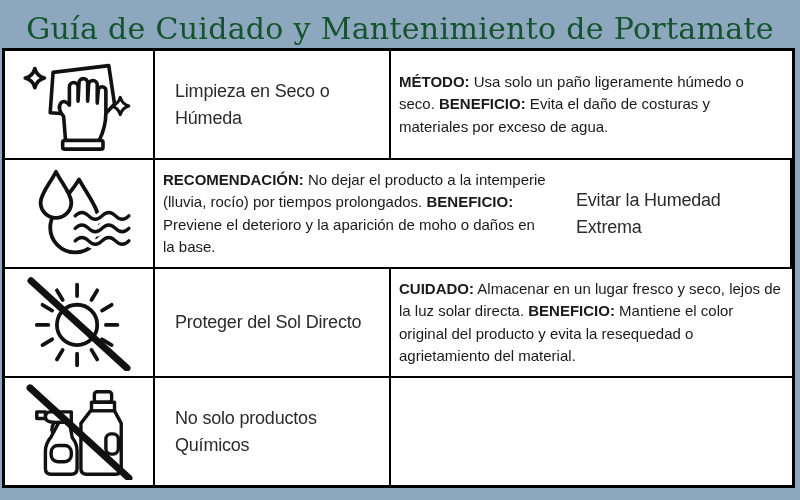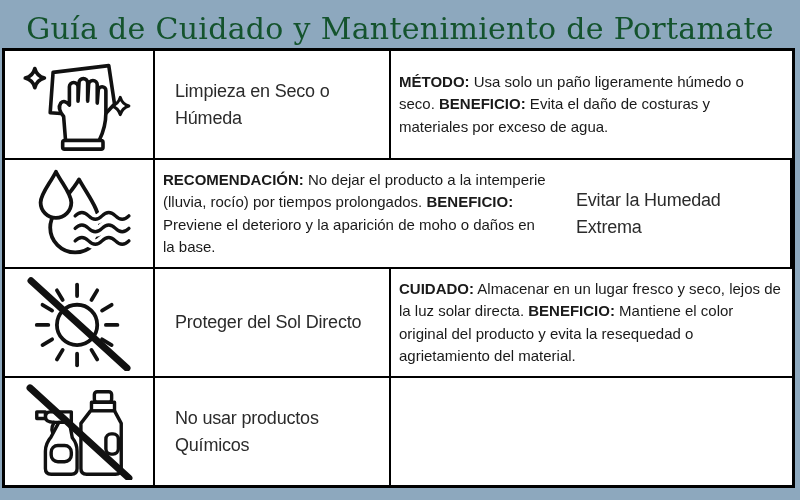--- a/index.html
+++ b/index.html
@@ -140,17 +140,17 @@
         <rect x="88" y="52" width="13" height="21" rx="5.5" fill="#ffffff"></rect>
         <path d="M30 29 L52 29 L52 40 L34 40 Q25 40 25 34.5 Q25 29 30 29 Z" fill="#ffffff"></path>
         <rect x="16" y="29" width="9" height="7" fill="#ffffff"></rect>
         <path d="M34 40 Q29 49 35 54" fill="none"></path>
         <path d="M39 40 L50 40 L53 56 Q58 62 58 70 L58 88 Q58 94 52 94 L31 94 Q25 94 25 88 L25 70 Q25 62 31 55 Z" fill="#ffffff"></path>
         <rect x="31" y="64" width="21" height="17" rx="7" fill="#ffffff"></rect>
         <line x1="9" y1="4" x2="112" y2="98" stroke-width="7"></line>
       </svg>
     </div>
     <div class="cell title-cell">
-      <span>No usar productos Químicos</span>
+      <span>No solo productos Químicos</span>
     </div>
   </div>
 
 </div>
 
 </body></html>

